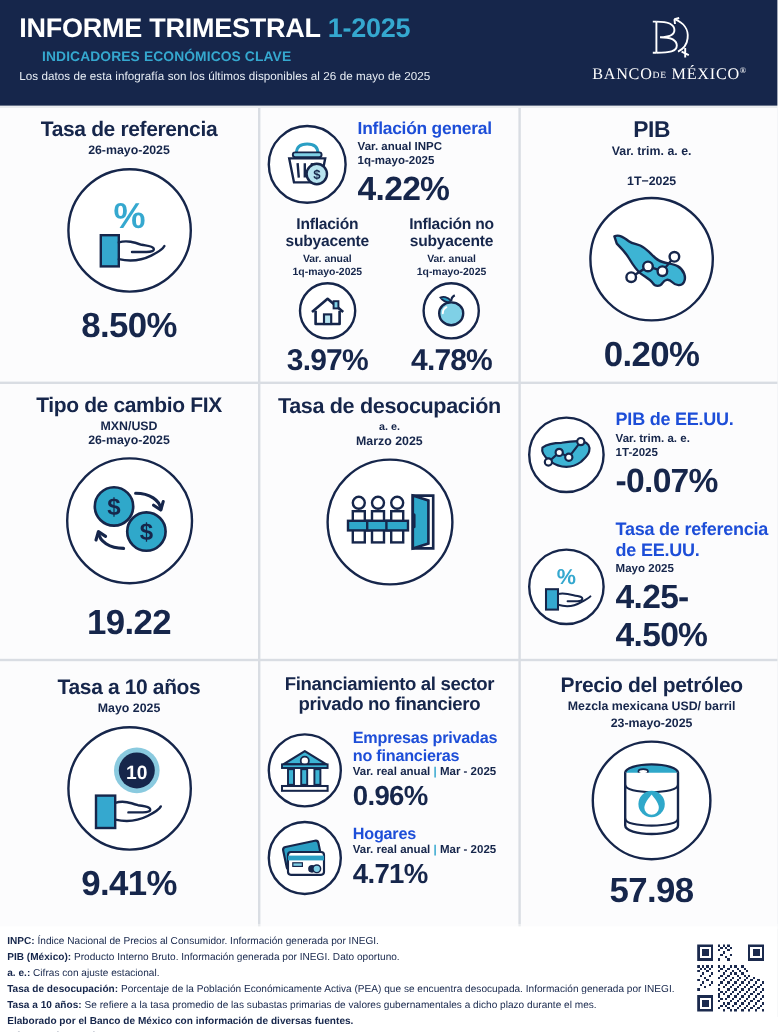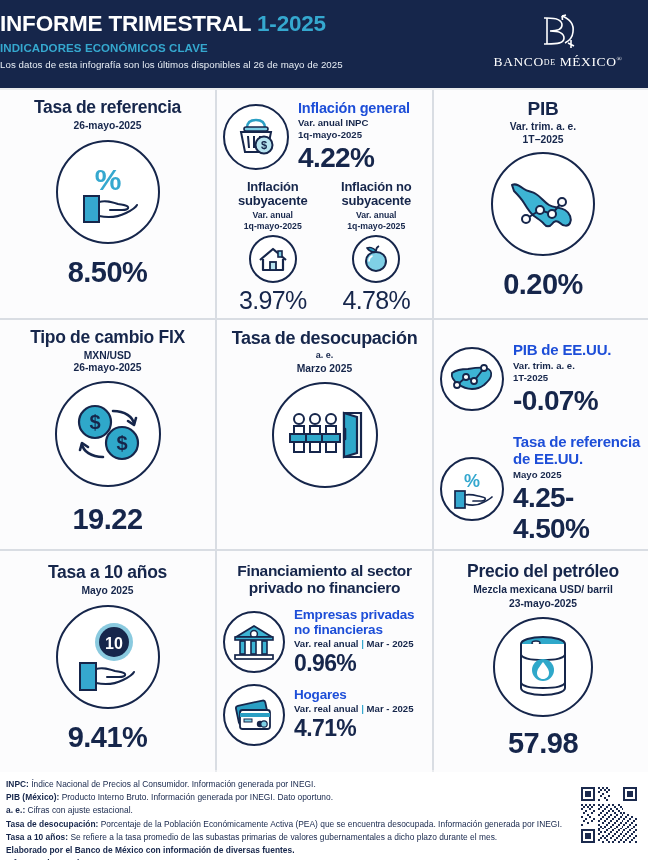--- a/index.html
+++ b/index.html
@@ -7,25 +7,25 @@
     width: 648px; height: 860px;
     font-family: "Liberation Sans", sans-serif;
     background: #ffffff;
     overflow: hidden;
   }
   .page { width: 648px; height: 860px; position: relative; background: #e9ebee; }
 
   
   .header {
     height: 88px; background: #16264b;
-    position: relative; padding: 12px 16px 0 0;
+    position: relative; padding: 12px 16px 0 16px;
   }
   .h-title { font-size: 22.5px; font-weight: bold; color: #ffffff; letter-spacing: -0.2px; line-height: 1.1; }
   .h-title .accent { color: #35a8cf; }
-  .h-sub { font-size: 11.5px; font-weight: bold; color: #35a8cf; letter-spacing: 0.1px; margin-top: 5px; }
+  .h-sub { font-size: 11.5px; font-weight: bold; color: #35a8cf; letter-spacing: 0.1px; margin-top: 5px; margin-left: 19px; }
   .h-note { font-size: 9.7px; color: #e8eef5; margin-top: 5px; letter-spacing: 0.05px; }
   .logo { position: absolute; right: 22px; top: 10px; width: 136px; text-align: center; color: #fff; }
   .logo-mark { height: 42px; display: flex; align-items: center; justify-content: center; }
   .logo-text { font-family: "Liberation Serif", serif; font-size: 13.5px; letter-spacing: 0.6px; margin-top: 2px; white-space: nowrap; }
   .logo-text .sm { font-size: 8px; vertical-align: 1px; text-align: right; }
   .logo-text .reg { font-size: 7px; vertical-align: 5px; }
 
   
   .grid { position: absolute; top: 90px; left: 0; width: 648px; height: 680px;
           display: grid; grid-template-columns: 215px 215px 218px;
@@ -45,21 +45,21 @@
   .r-title { font-size: 14.5px; font-weight: bold; color: #1d4ed8; line-height: 1.12; letter-spacing: -0.2px; }
   .r-sub { font-size: 9.6px; font-weight: bold; color: #16264b; line-height: 1.25; margin-top: 1px; }
   .r-value { font-size: 28px; font-weight: bold; color: #16264b; letter-spacing: -0.6px; line-height: 1.12; margin-top: 1px; }
   .sep { color: #35a8cf; font-weight: bold; }
 
   
   .mini-wrap { display: flex; gap: 4px; margin-top: 6px; }
   .mini { flex: 1; text-align: center; }
   .mini-t { font-size: 13px; font-weight: bold; color: #16264b; line-height: 1.1; letter-spacing: -0.2px; }
   .mini-s { font-size: 8.7px; font-weight: bold; color: #16264b; line-height: 1.2; margin-top: 2px; }
-  .mini-v { font-size: 25px; font-weight: normal; color: #16264b; letter-spacing: -0.7px; }
+  .mini-v { font-size: 25px; font-weight: bold; color: #16264b; letter-spacing: -0.7px; }
 
   
   .footer { position: absolute; top: 772px; left: 0; width: 648px; height: 88px; background: #ffffff; padding: 6px 8px 0 6px; }
   .fn { font-size: 8.4px; color: #16264b; line-height: 1.57; letter-spacing: 0.02px; }
   .fn b { font-weight: bold; }
   .qr { position: absolute; right: 8px; top: 12px; width: 62px; height: 62px; background: #fff; padding: 3px; }
 </style>
 </head>
 <body>
 
@@ -164,21 +164,21 @@
             </div>
           </div>
           <div class="mini-v" style="margin-top:3px">4.78%</div>
         </div>
       </div>
     </div>
 
     <div class="card">
       <div class="c-title" style="font-size:19px">PIB</div>
       <div class="c-sub">Var. trim. a. e.</div>
-      <div class="c-sub" style="margin-top:0">1T−2025</div>
+      <div class="c-sub" style="margin-top:12px">1T−2025</div>
       <div class="center" style="margin-top:6px">
         <div class="circle" style="width:104px;height:104px">
           <svg width="86" height="86" viewBox="0 0 86 86">
             <path d="M12 24 C16 22 20 25 24 28 C28 31 32 30 36 33 C41 36 44 41 49 44 C54 47 60 46 65 49 C70 52 72 58 70 62 C68 66 63 65 60 62 C57 59 54 60 52 63 C50 66 46 66 44 63 C42 60 38 58 34 55 C30 52 27 47 24 42 C21 37 17 33 14 30 Z" fill="#3db4d4" stroke="#16264b" stroke-width="2" stroke-linejoin="round"></path>
             <path d="M26 58 L40 49 L52 53 L62 41" fill="none" stroke="#16264b" stroke-width="2"></path>
             <circle cx="26" cy="58" r="4" fill="#fff" stroke="#16264b" stroke-width="2"></circle>
             <circle cx="40" cy="49" r="4" fill="#fff" stroke="#16264b" stroke-width="2"></circle>
             <circle cx="52" cy="53" r="4" fill="#fff" stroke="#16264b" stroke-width="2"></circle>
             <circle cx="62" cy="41" r="4" fill="#fff" stroke="#16264b" stroke-width="2"></circle>
           </svg>

